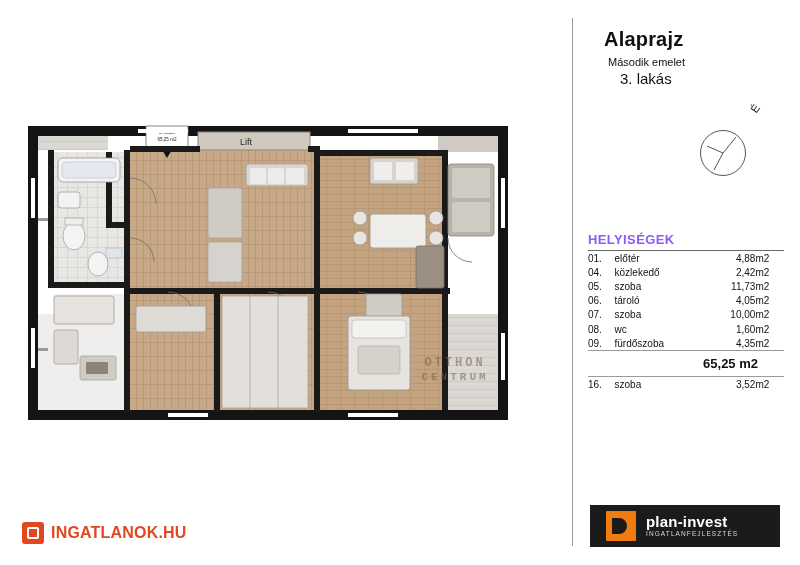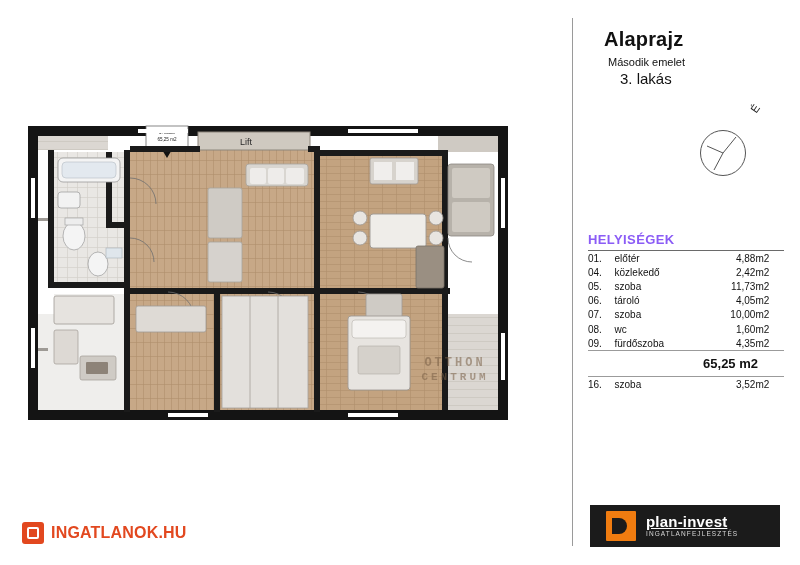--- a/index.html
+++ b/index.html
@@ -165,21 +165,21 @@
     position: absolute;
     left: 6px; top: 7px;
     width: 4px; height: 16px;
     background: #1b1b1b;
   }
   .logo-text {
     margin-left: 10px;
     color: #fff;
     line-height: 1.05;
   }
-  .logo-text .l1 { font-size: 15px; font-weight: bold; letter-spacing: .2px; text-decoration: underline; }
+  .logo-text .l1 { font-size: 15px; font-weight: bold; letter-spacing: .2px; }
   .logo-text .l2 { font-size: 6.5px; letter-spacing: 1.1px; color: #d8d8d8; margin-top: 2px; }
 
   
   .watermark {
     position: absolute;
     left: 22px;
     top: 522px;
     display: flex;
     align-items: center;
   }

